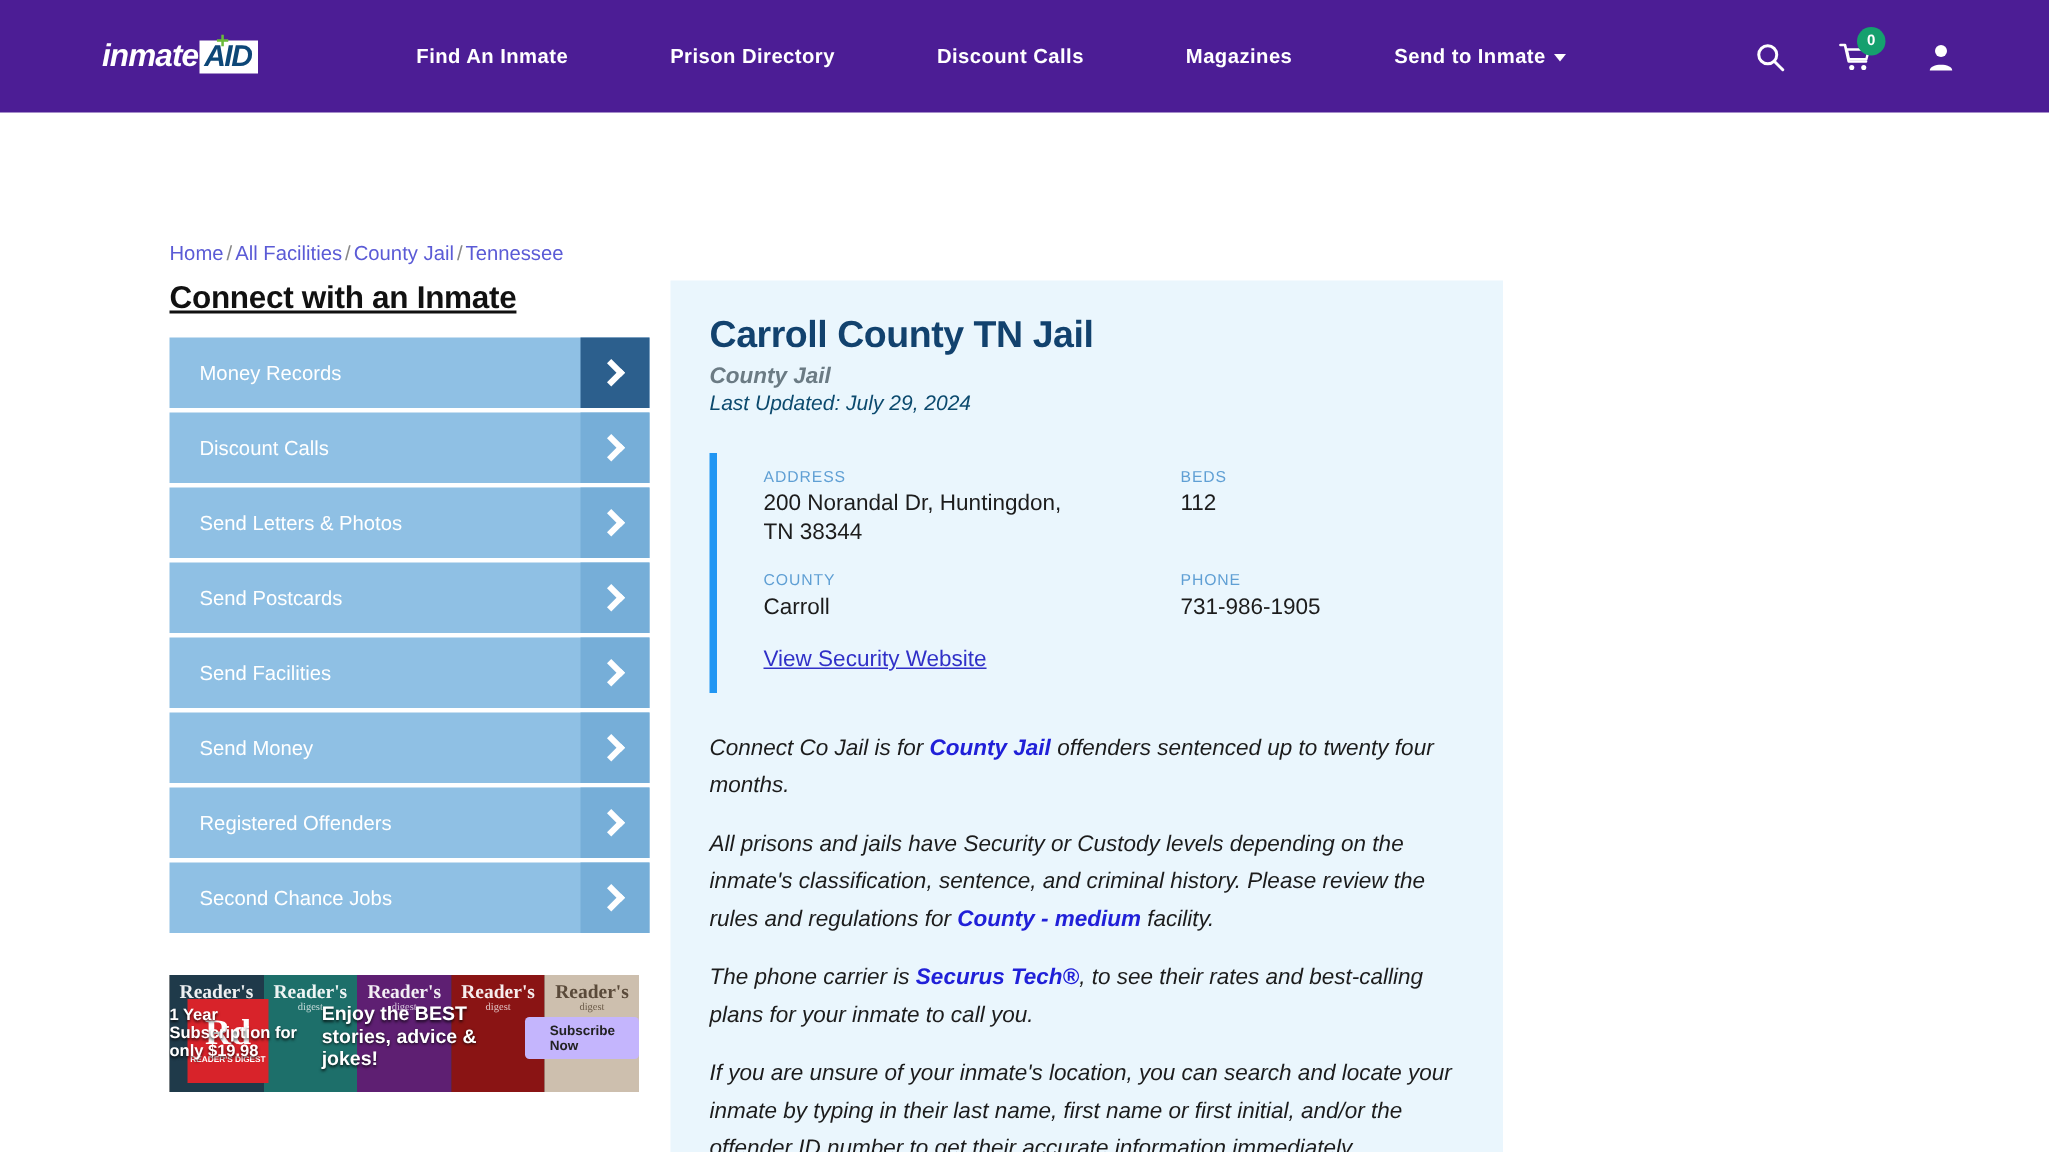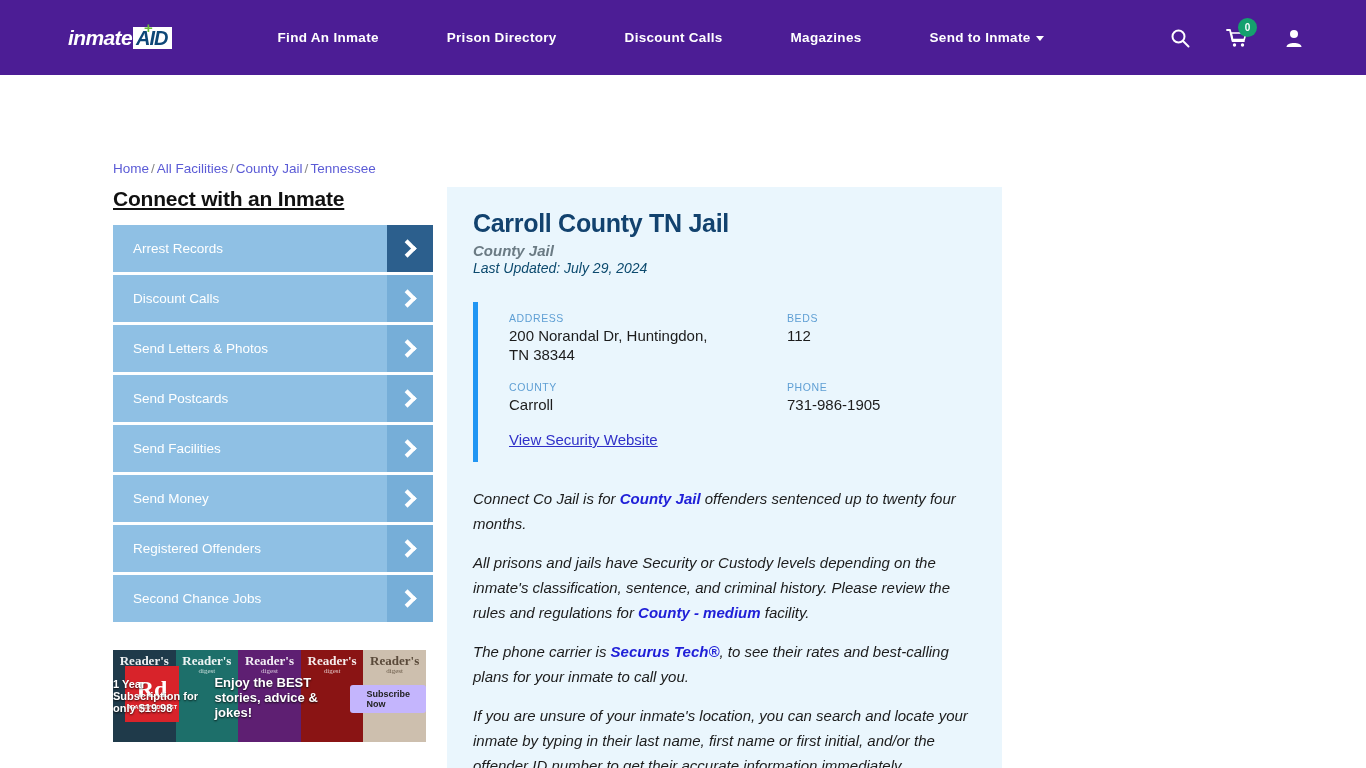--- a/index.html
+++ b/index.html
@@ -138,21 +138,21 @@
     border-right: 4px solid #ffffff;
     border-top: 4px solid #ffffff;
     transform: rotate(45deg);
     margin-left: -5px;
   }
 
   
   .ad {
     position: absolute;
     left: 113px; top: 575px;
-    width: 313px; height: 92px;
+    width: 313px; height: 78px;
     overflow: hidden;
     background: #3a3a3a;
     cursor: pointer;
   }
   .ad-covers { display: flex; width: 100%; height: 100%; }
   .ad-cover {
     flex: 1; height: 100%;
     position: relative;
     display: flex; flex-direction: column;
     align-items: center;
@@ -307,21 +307,21 @@
 <div class="page">
 
   <div class="breadcrumb">
     <a>Home</a><span class="sep">/</span><a>All Facilities</a><span class="sep">/</span><a>County Jail</a><span class="sep">/</span><a>Tennessee</a>
   </div>
 
   <div class="sidebar">
     <h2 class="sidebar-title">Connect with an Inmate</h2>
 
     <div class="side-btn active">
-      <span class="side-btn-label">Arrest Records</span>
+      <span class="side-btn-label">Money Records</span>
       <span class="side-btn-arrow">
           <span class="chev"></span>
         </span>
     </div>
     <div class="side-btn">
       <span class="side-btn-label">Discount Calls</span>
       <span class="side-btn-arrow">
           <span class="chev"></span>
         </span>
     </div>

